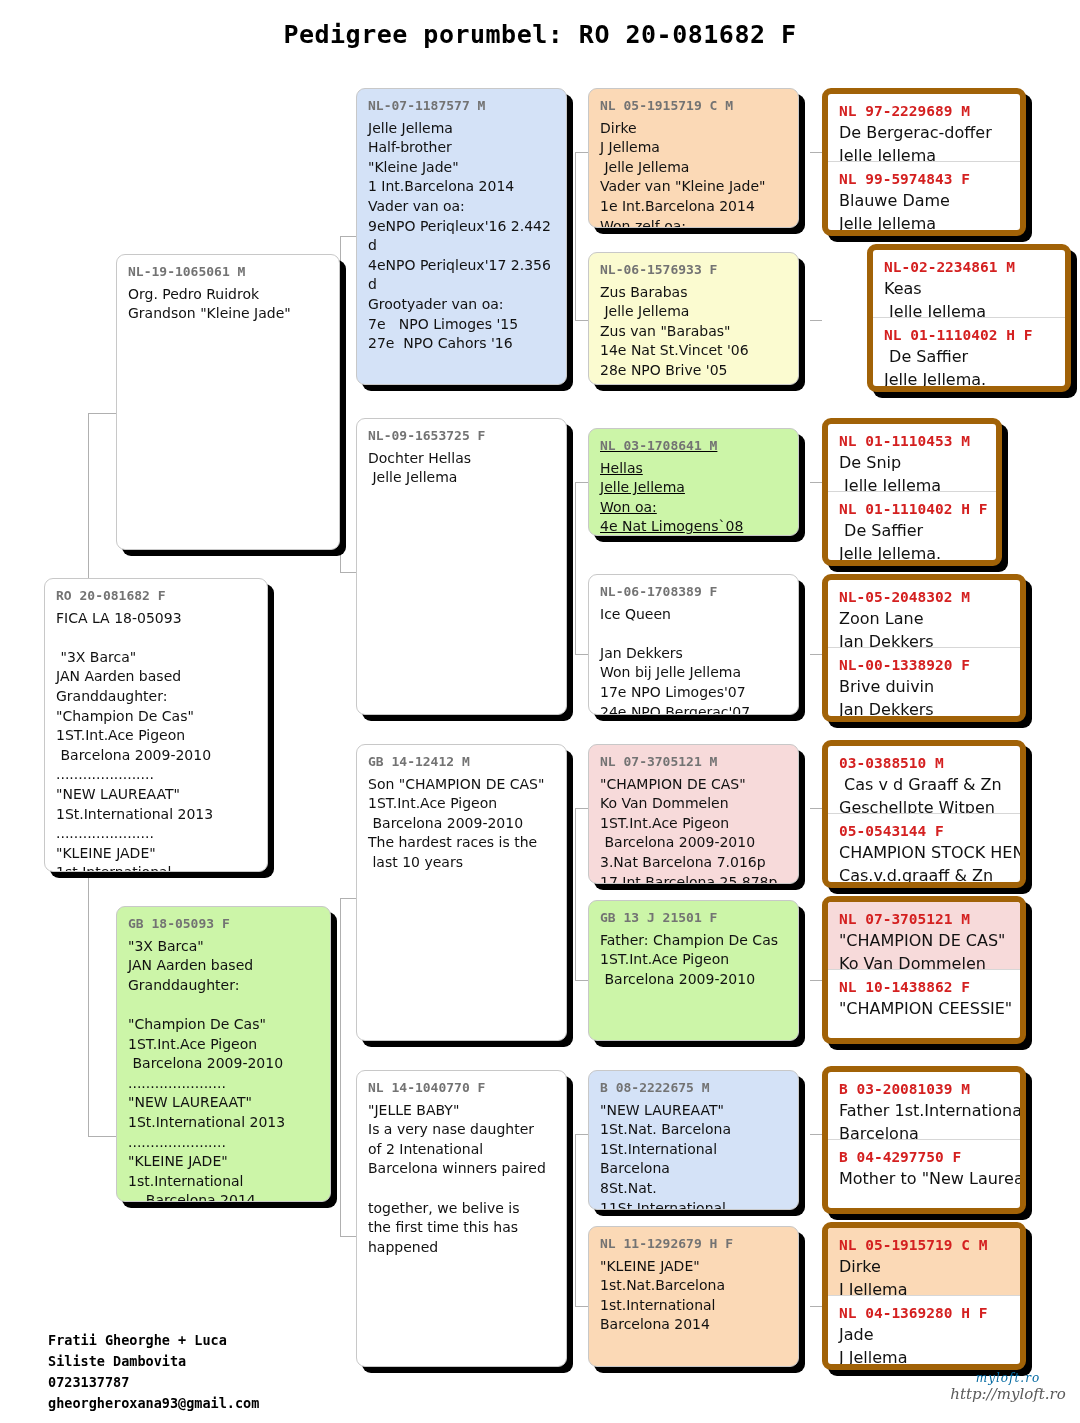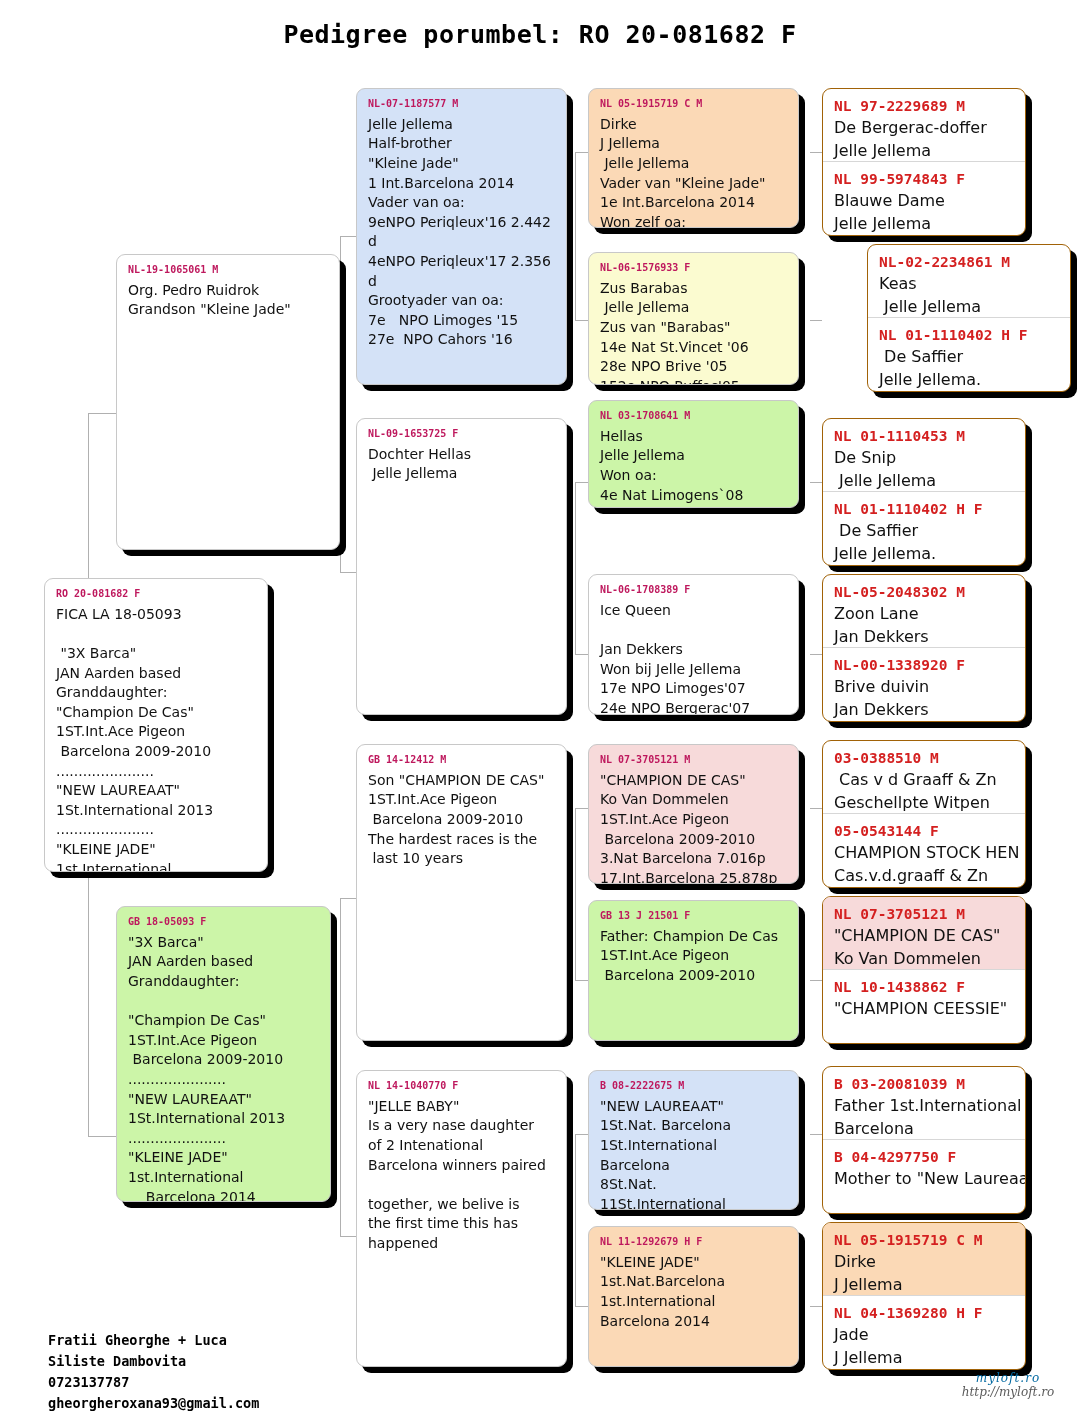--- a/index.html
+++ b/index.html
@@ -43,39 +43,39 @@
     border: 1px solid #c8c8c8;
     border-radius: 9px;
     background: #ffffff;
     box-shadow: 6px 6px 0 0 #000000;
     overflow: hidden;
     padding: 9px 11px 6px 11px;
   }
   .card .ring {
     font-family: "DejaVu Sans Mono", "Liberation Mono", monospace;
     font-weight: bold;
-    font-size: 10px;
-    color: #be185d;
+    font-size: 13px;
+    color: #737373;
     white-space: pre;
     line-height: 1.28;
     margin-bottom: 4px;
   }
   .card .body {
     font-family: "DejaVu Sans", "Liberation Sans", sans-serif;
     font-size: 14px;
     color: #111111;
     white-space: pre;
     line-height: 1.40;
   }
 
   
   .pairbox {
     position: absolute;
     box-sizing: border-box;
-    border: 1px solid #a16207;
+    border: 6px solid #a16207;
     border-radius: 9px;
     background: #ffffff;
     box-shadow: 6px 6px 0 0 #000000;
     overflow: hidden;
   }
   .pairbox > .half {
     box-sizing: border-box;
     padding: 8px 11px 5px 11px;
     overflow: hidden;
     height: 50%;
@@ -122,21 +122,21 @@
     font-style: italic;
     font-size: 12px;
     color: #0369a1;
     letter-spacing: 1px;
     display: block;
     line-height: 1.1;
   }
   #watermark .url {
     font-family: "DejaVu Serif", "Liberation Serif", serif;
     font-style: italic;
-    font-size: 12px;
+    font-size: 15px;
     color: #5a5a5a;
     display: block;
   }
 </style>
 </head>
 <body>
 
 <div id="page-title">Pedigree porumbel: RO 20-081682 F</div>
 
 <div class="conn v" style="left:88px; top:413px; height:723px;"></div>
@@ -275,21 +275,21 @@
 <div class="card" style="left:588px; top:252px; width:211px; height:133px; background:#fbfbd0;">
   <div class="ring">NL-06-1576933 F</div>
   <div class="body">Zus Barabas
  Jelle Jellema
 Zus van "Barabas"
 14e Nat St.Vincet '06
 28e NPO Brive '05
 152e NPO Ruffec'05</div>
 </div>
 
-<div class="card" style="left:588px; top:400px; width:211px; height:108px; background:#ccf5a8;">
+<div class="card" style="left:588px; top:428px; width:211px; height:108px; background:#ccf5a8;text-decoration:underline;">
   <div class="ring">NL 03-1708641 M</div>
   <div class="body">Hellas
 Jelle Jellema
 Won oa:
 4e Nat Limogens`08
 7e Nat Bergerac`06
 71e Nat Ruffec`06</div>
 </div>
 
 <div class="card" style="left:588px; top:574px; width:211px; height:141px; background:#ffffff;">
@@ -356,21 +356,21 @@
     <div class="body">Keas
  Jelle Jellema</div>
   </div>
   <div class="half">
     <div class="ring">NL 01-1110402 H F</div>
     <div class="body"> De Saffier
 Jelle Jellema.</div>
   </div>
 </div>
 
-<div class="pairbox" style="left:822px; top:418px; width:204px; height:148px; background:#ffffff;">
+<div class="pairbox" style="left:822px; top:418px; width:180px; height:148px; background:#ffffff;">
   <div class="half top">
     <div class="ring">NL 01-1110453 M</div>
     <div class="body">De Snip
  Jelle Jellema</div>
   </div>
   <div class="half">
     <div class="ring">NL 01-1110402 H F</div>
     <div class="body"> De Saffier
 Jelle Jellema.</div>
   </div>

